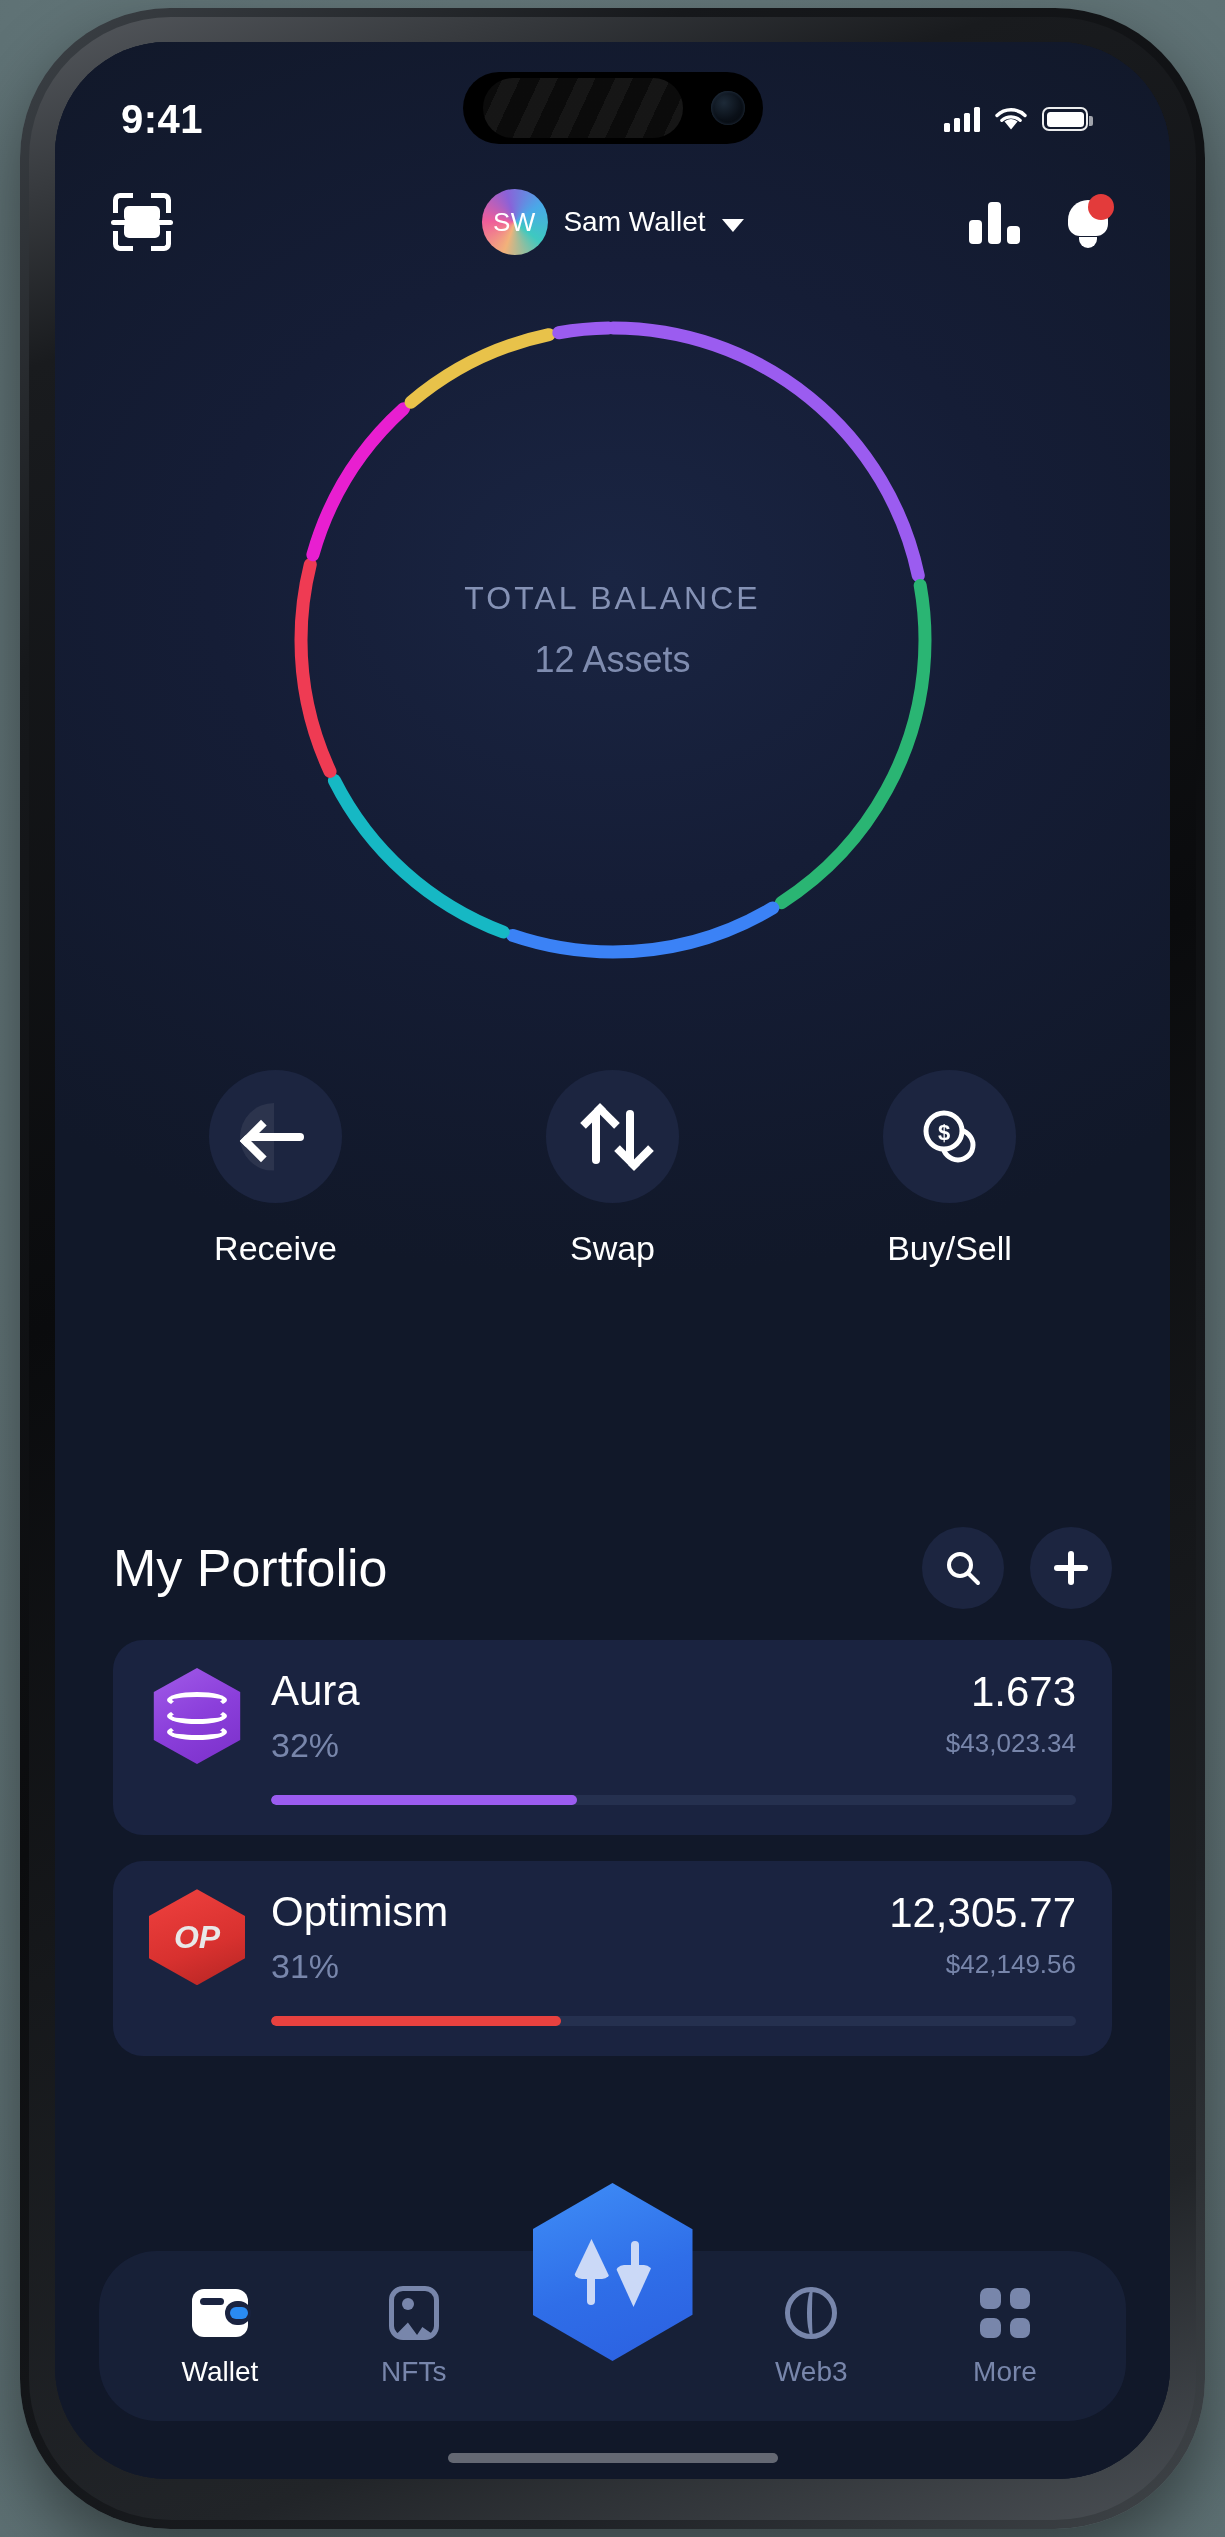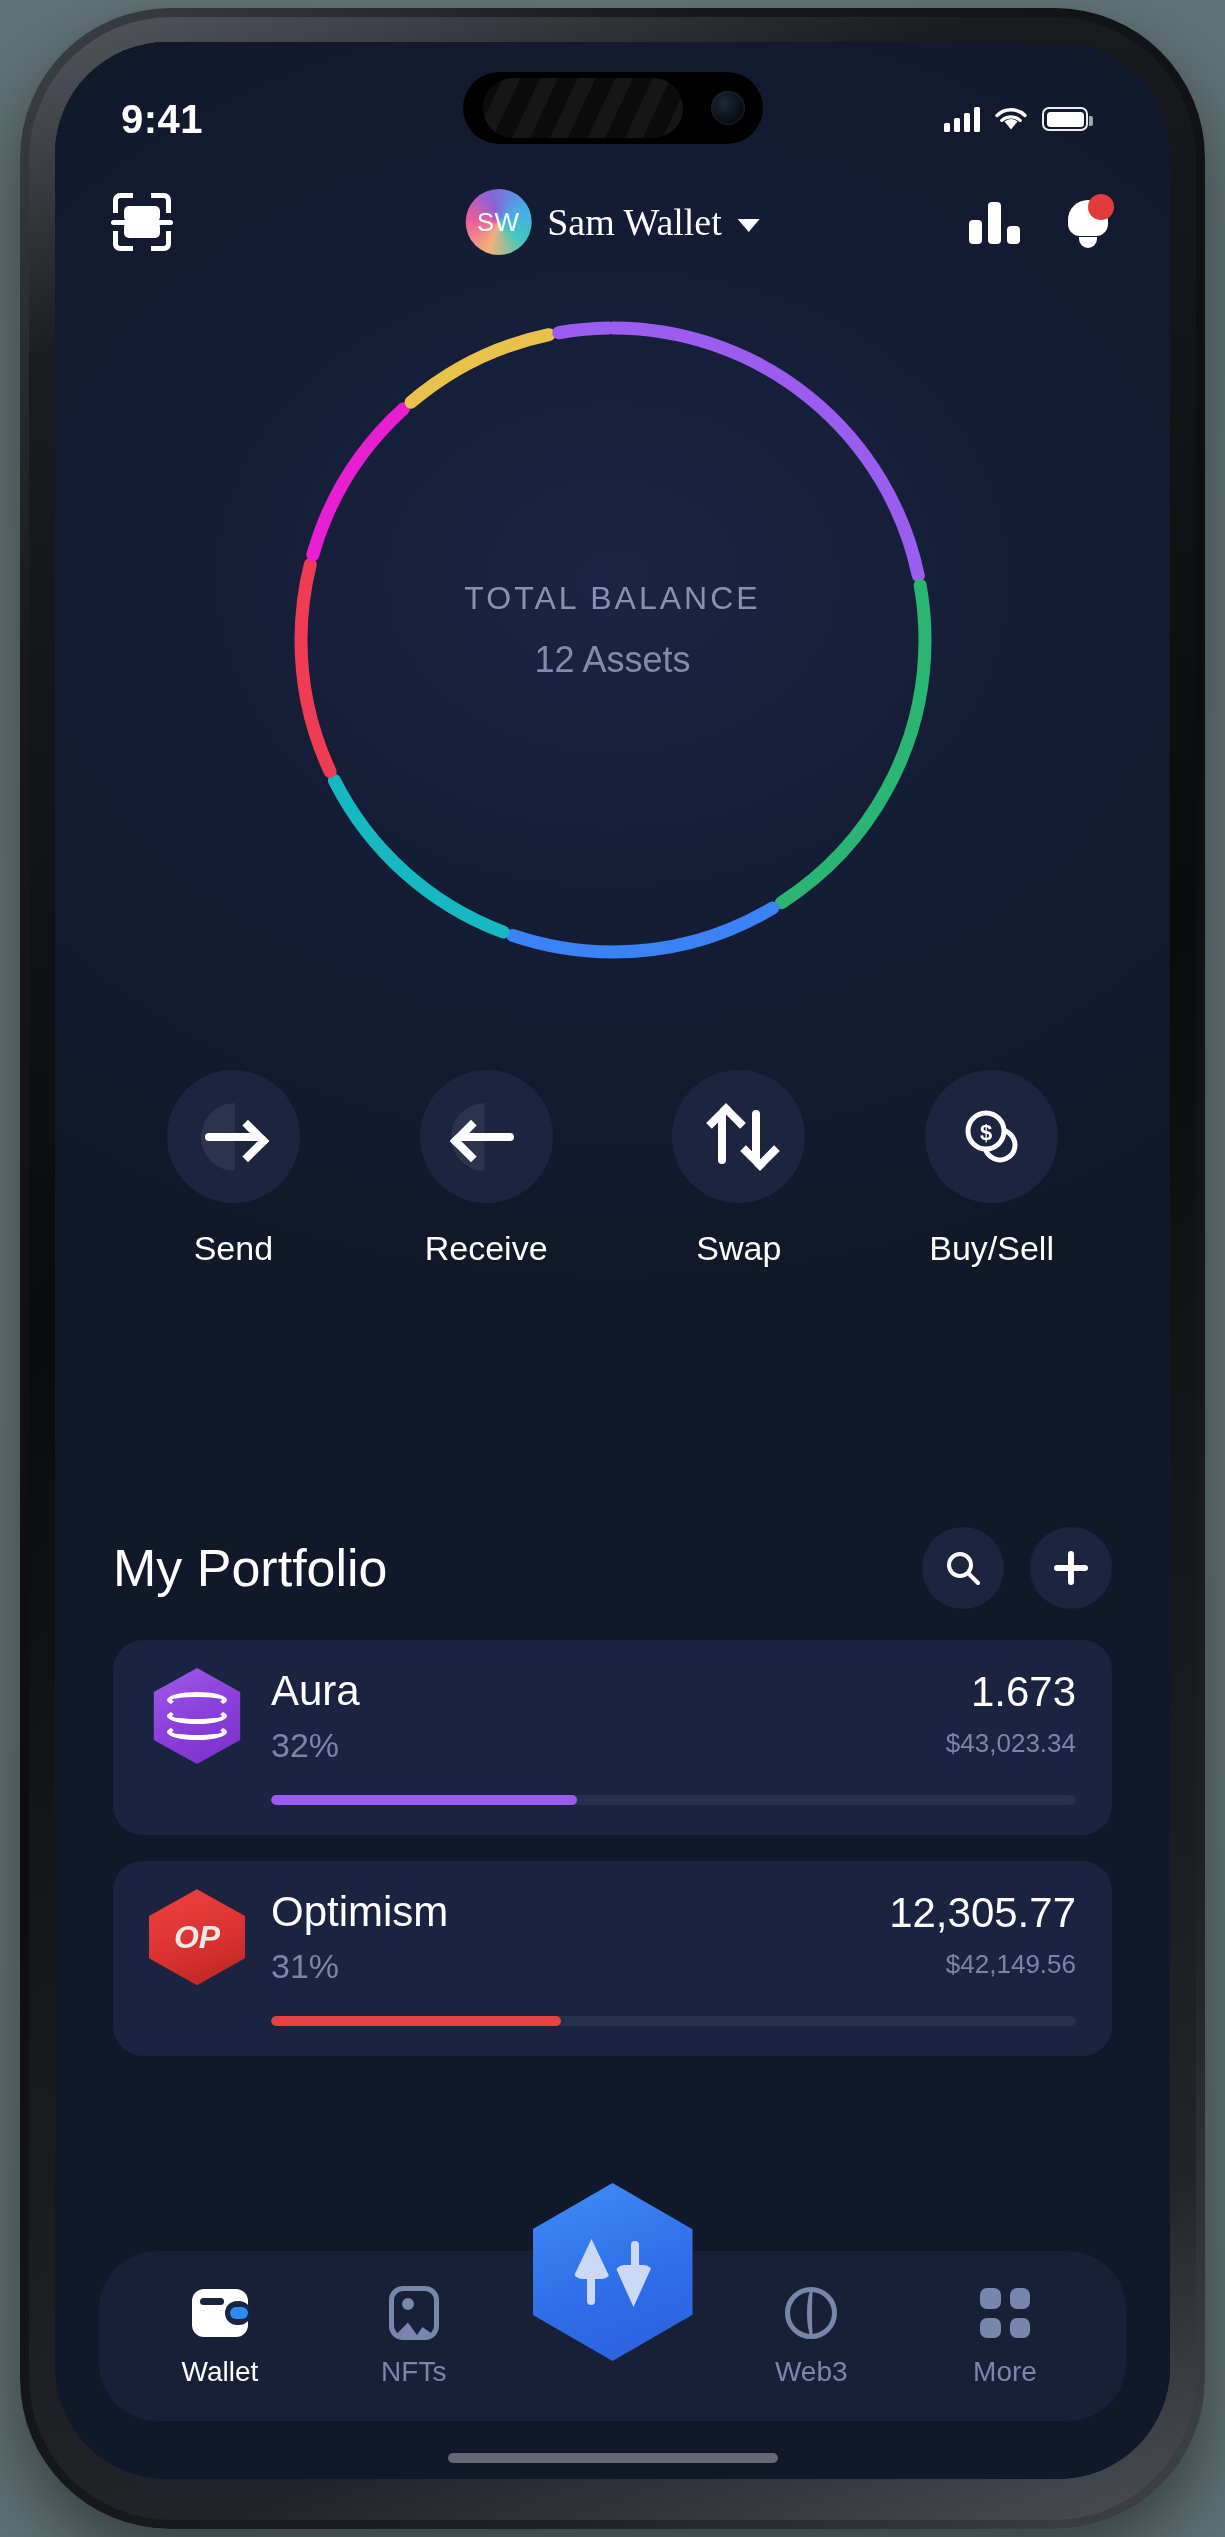--- a/index.html
+++ b/index.html
@@ -85,21 +85,21 @@
     background:#fff; border-radius:5px; border:0; }
   .scan .line{ position:absolute; left:-2px; top:27px; width:62px; height:5px;
     background:#fff; border-radius:3px; border:0; }
 
   .wallet-sel{ display:flex; align-items:center; gap:16px; position:absolute;
     left:50%; transform:translateX(-50%); }
   .avatar{ width:66px; height:66px; border-radius:50%;
     background: conic-gradient(from 200deg, #f2b27a, #ef5d9a, #8a62d8, #49a9e8, #3ec9c0, #f2b27a);
     display:flex; align-items:center; justify-content:center;
     color:#fff; font-size:26px; font-weight:500; letter-spacing:.5px; }
-  .wallet-name{ color:#fff; font-size:38px; font-weight:500;font-family:Liberation Serif, serif; }
+  .wallet-name{ color:#fff; font-size:28px; font-weight:500; }
   .chev{ width:0;height:0;border-left:11px solid transparent;border-right:11px solid transparent;
     border-top:13px solid #fff; margin-top:6px; }
 
   .appbar-right{ display:flex; align-items:center; gap:44px; }
   .bars{ display:flex; align-items:flex-end; gap:6px; height:44px; }
   .bars i{ display:block; width:13px; background:#fff; border-radius:4px; }
   .bars i:nth-child(1){height:24px;} .bars i:nth-child(2){height:42px;} .bars i:nth-child(3){height:18px;}
   .bell{ position:relative; width:48px; height:52px; }
   .bell .body{ position:absolute; left:4px; top:4px; width:40px; height:36px;
     background:#fff; border-radius:20px 20px 12px 12px; }
@@ -315,27 +315,20 @@
 
       <div class="center">
         <div class="lbl-total">TOTAL BALANCE</div>
         <div class="assets">12 Assets</div>
       </div>
     </div>
 
     <div class="actions">
       <div class="act">
         <div class="circ">
-              <div class="half l"></div>
-              <div class="arrow r"></div>
-            </div>
-        <div class="lab">Send</div>
-      </div>
-      <div class="act">
-        <div class="circ">
               <div class="half l" style="left:31px"></div>
               <div class="arrow l"></div>
             </div>
         <div class="lab">Receive</div>
       </div>
       <div class="act">
         <div class="circ">
               <div class="swapico">
                 <span class="u"></span>
                 <span class="d"></span>

